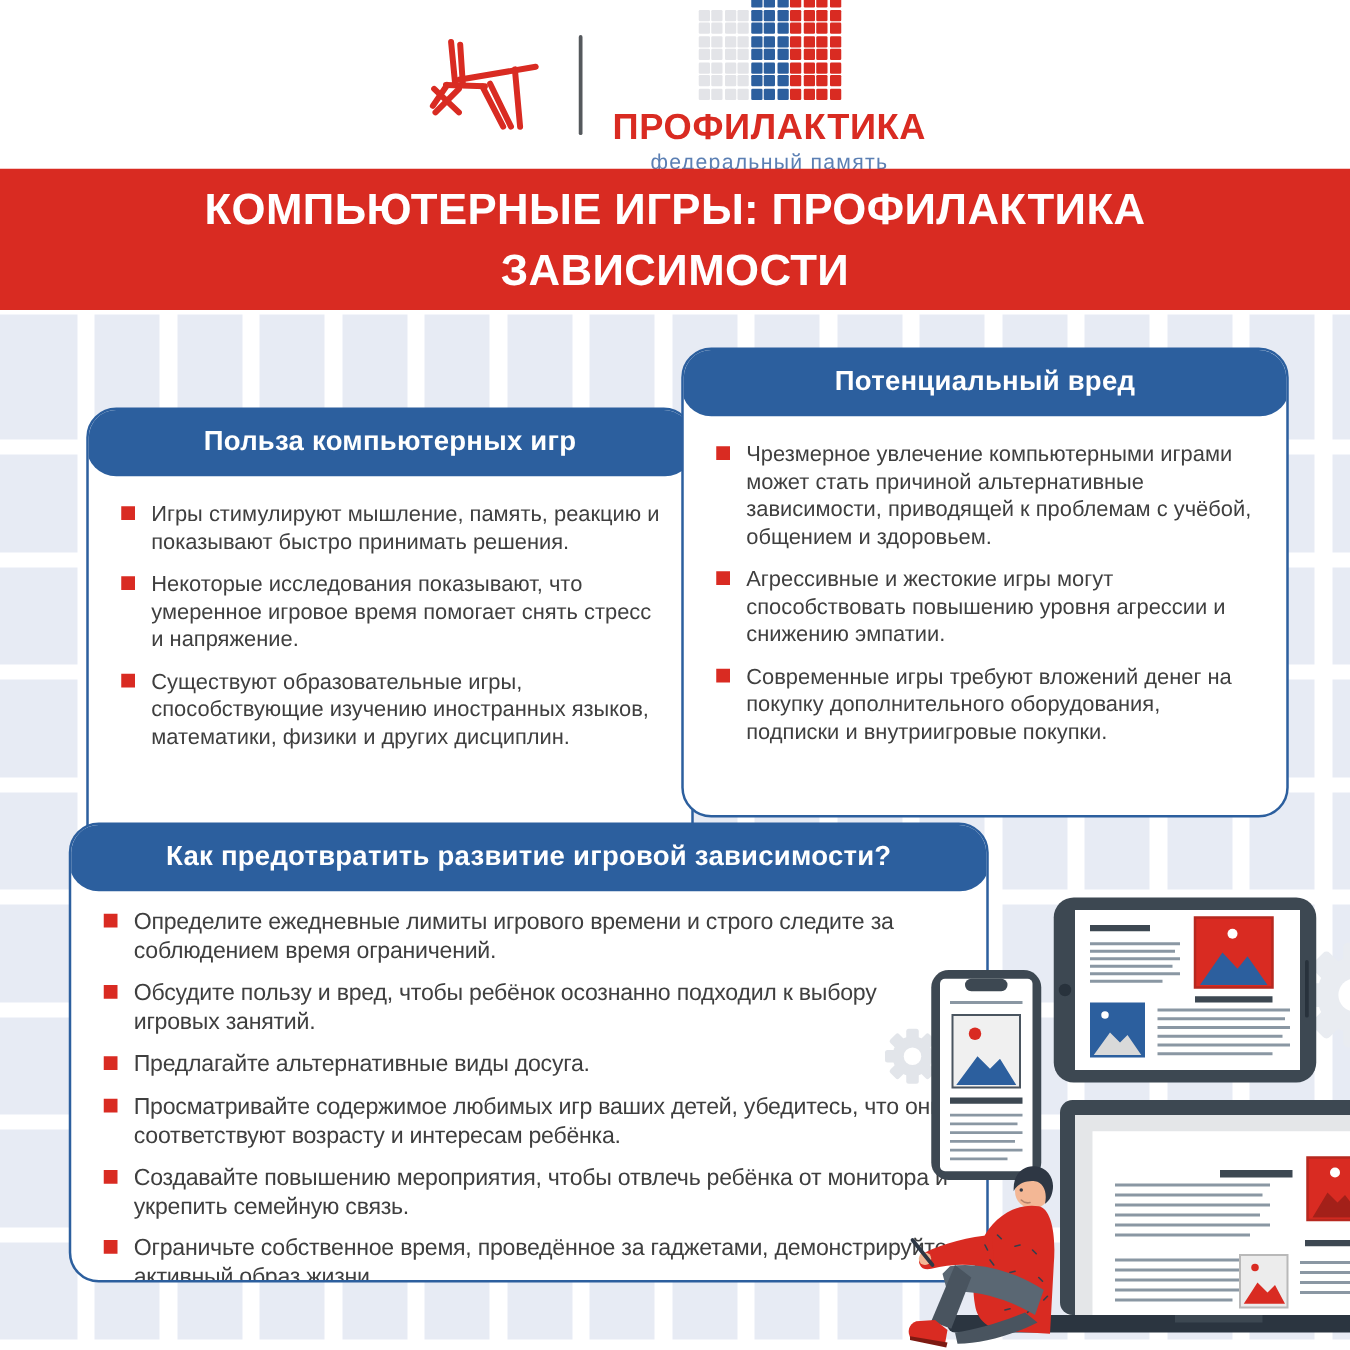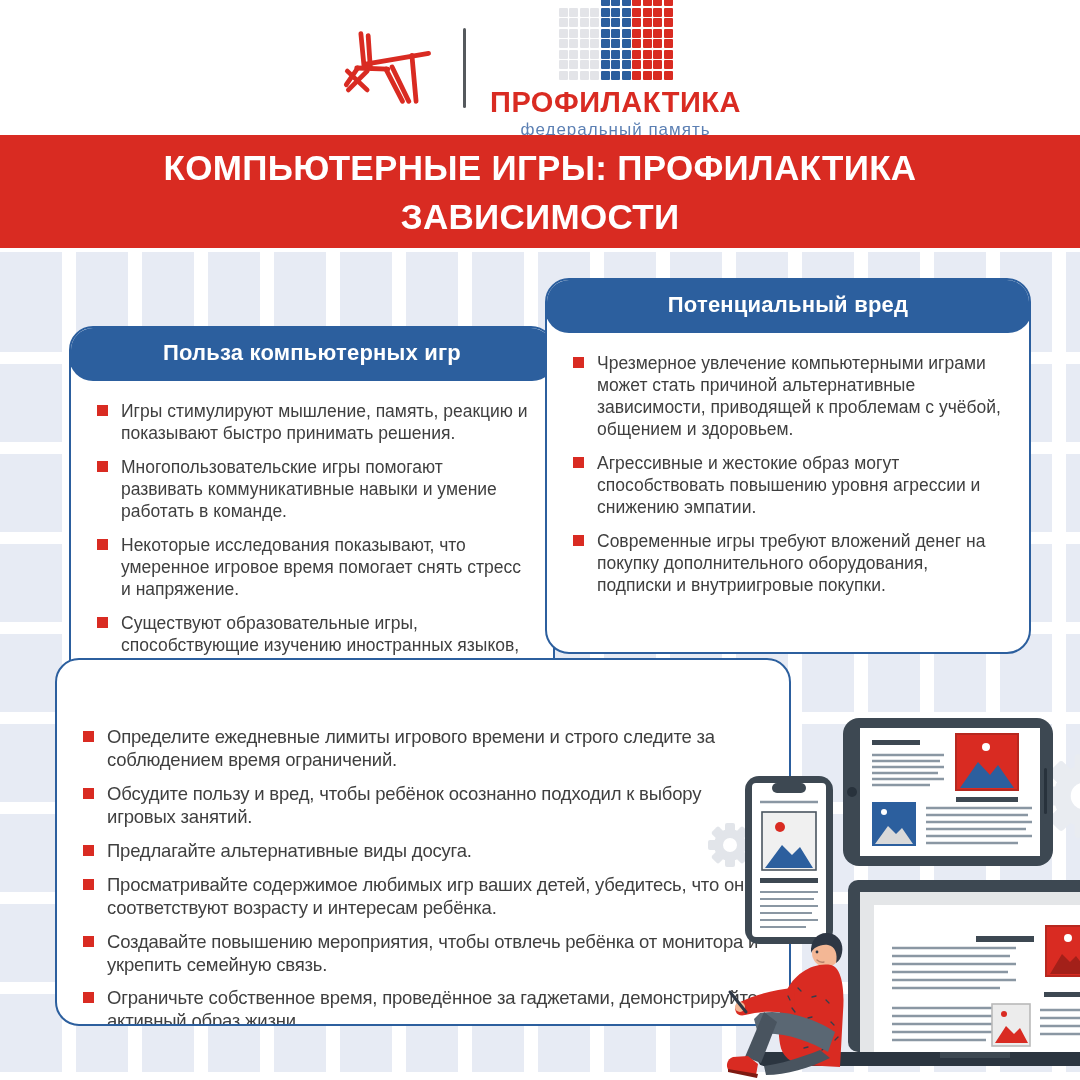--- a/index.html
+++ b/index.html
@@ -173,52 +173,49 @@
 
   <section class="card" id="card-benefits">
     <div class="card-head">Польза компьютерных игр</div>
     <ul>
         <li>
           <span class="bullet"></span>
           <span>Игры стимулируют мышление, память, реакцию и показывают быстро принимать решения.</span>
         </li>
         <li>
           <span class="bullet"></span>
-          <span>Многопользовательские игры помогают развивать коммуникативные навыки и умение работать в команде.</span>
-        </li>
-        <li>
-          <span class="bullet"></span>
           <span>Некоторые исследования показывают, что умеренное игровое время помогает снять стресс и напряжение.</span>
         </li>
         <li>
           <span class="bullet"></span>
           <span>Существуют образовательные игры, способствующие изучению иностранных языков, математики, физики и других дисциплин.</span>
         </li>
       </ul>
   </section>
 
   <section class="card" id="card-harm">
     <div class="card-head">Потенциальный вред</div>
     <ul>
         <li>
           <span class="bullet"></span>
           <span>Чрезмерное увлечение компьютерными играми может стать причиной альтернативные зависимости, приводящей к проблемам с учёбой, общением и здоровьем.</span>
         </li>
         <li>
           <span class="bullet"></span>
-          <span>Агрессивные и жестокие образ могут способствовать повышению уровня агрессии и снижению эмпатии.</span>
+          <span>Агрессивные и жестокие игры могут способствовать повышению уровня агрессии и снижению эмпатии.</span>
         </li>
         <li>
           <span class="bullet"></span>
           <span>Современные игры требуют вложений денег на покупку дополнительного оборудования, подписки и внутриигровые покупки.</span>
         </li>
       </ul>
   </section>
 
   <section class="card" id="card-prevention">
+    <div class="card-head">Как предотвратить развитие игровой зависимости?</div>
     <ul>
         <li>
           <span class="bullet"></span>
           <span>Определите ежедневные лимиты игрового времени и строго следите за соблюдением время ограничений.</span>
         </li>
         <li>
           <span class="bullet"></span>
           <span>Обсудите пользу и вред, чтобы ребёнок осознанно подходил к выбору игровых занятий.</span>
         </li>
         <li>

